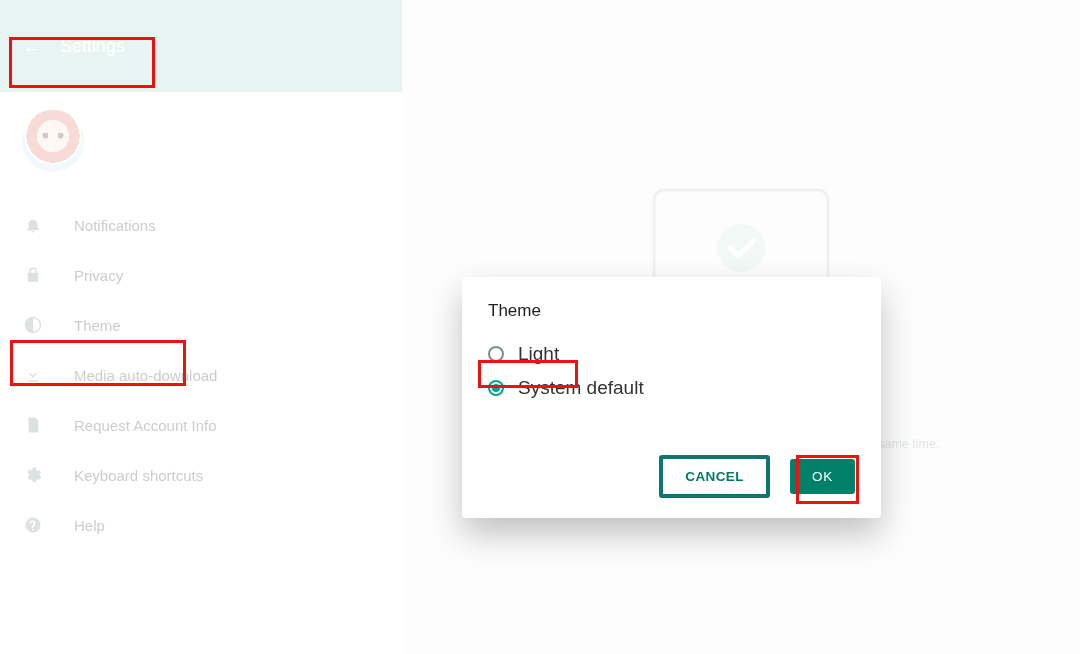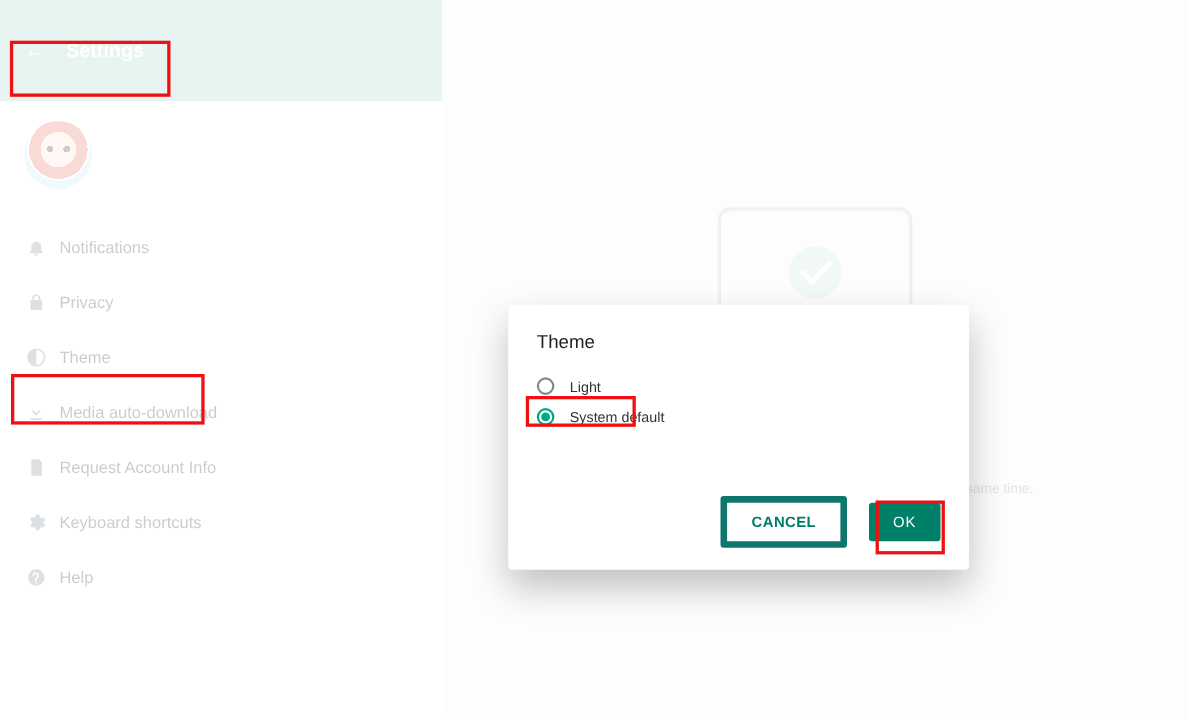--- a/index.html
+++ b/index.html
@@ -10,21 +10,21 @@
     .sidebar {
       position: absolute; left: 0; top: 0; width: 402px; height: 654px;
       background: #fff;
     }
     .sidebar-header {
       height: 92px; background: #b2d9d1;
       display: flex; align-items: center; padding-left: 22px; gap: 18px;
       color: #fff;
     }
     .sidebar-header .arrow { font-size: 20px; font-weight: 600; }
-    .sidebar-header .title { font-size: 18px; font-weight: 700; text-align: center; }
+    .sidebar-header .title { font-size: 18px; font-weight: 400; text-align: center; }
 
     .profile-row {
       display: flex; align-items: center; gap: 18px;
       padding: 18px 22px 28px 22px;
     }
     .avatar-img {
       width: 62px; height: 62px; border-radius: 50%;
       background: radial-gradient(circle at 50% 42%, #fbe3d6 0 34%, #e7867b 34% 56%, #ffffff 56% 60%, #cfe9f5 60% 100%);
       position: relative; overflow: hidden;
     }
@@ -34,21 +34,21 @@
         radial-gradient(circle at 30% 60%, #6a4d3c 0 3px, transparent 3px),
         radial-gradient(circle at 70% 60%, #6a4d3c 0 3px, transparent 3px);
       border-radius: 50% 50% 40% 40%;
     }
     .profile-name-block { display: flex; flex-direction: column; gap: 6px; }
     .name-top { width: 50px; height: 18px; background: #fff; }
     .name-bot { width: 160px; height: 14px; background: #fff; }
 
     .menu { list-style: none; }
     .menu-item {
-      display: flex; align-items: center; gap: 12px;
+      display: flex; align-items: center; gap: 32px;
       height: 50px; padding-left: 24px;
       color: #555; font-size: 15px; cursor: pointer;
     }
     .menu-item .icon-slot {
       width: 18px; height: 18px; display: flex; align-items: center; justify-content: center;
       color: #8c9aa0;
     }
     .menu-item svg { width: 18px; height: 18px; fill: #8c9aa0; }
 
     
@@ -76,35 +76,35 @@
     .modal {
       position: absolute; left: 462px; top: 277px; width: 419px; height: 241px;
       background: #fff; border-radius: 4px;
       box-shadow: 0 16px 34px rgba(0,0,0,0.24);
       padding: 24px 26px 20px 26px;
       display: flex; flex-direction: column;
     }
     .modal h3 { font-size: 17px; font-weight: 400; color: #1f1f1f; margin-bottom: 16px; }
     .radio-row {
       display: flex; align-items: center; gap: 14px;
-      font-size: 13px; color: #333; padding: 6px 0; cursor: pointer;
+      font-size: 19px; color: #333; padding: 6px 0; cursor: pointer;
     }
     .radio-outer {
       width: 16px; height: 16px; border: 2px solid #7d8b91; border-radius: 50%;
       display: flex; align-items: center; justify-content: center;
     }
     .radio-sel .radio-outer { border-color: #00a884; }
     .radio-sel .radio-inner { width: 8px; height: 8px; background: #00a884; border-radius: 50%; }
     .modal-buttons {
       margin-top: auto; display: flex; justify-content: flex-end; gap: 20px;
       align-items: center;
     }
     .btn-cancel {
       color: #017b67; font-size: 13.5px; font-weight: 600; letter-spacing: .4px;
-      background: #fff; border: 6px solid #0f766e; padding: 10px 22px; border-radius: 3px;
+      background: #fff; border: 4px solid #0f766e; padding: 10px 22px; border-radius: 3px;
       cursor: pointer;
     }
     .btn-ok {
       color: #fff; background: #008069; border: none;
       font-size: 13.5px; font-weight: 400; letter-spacing: .8px;
       padding: 10px 22px; border-radius: 3px; cursor: pointer;
     }
 
     
     .hl {

